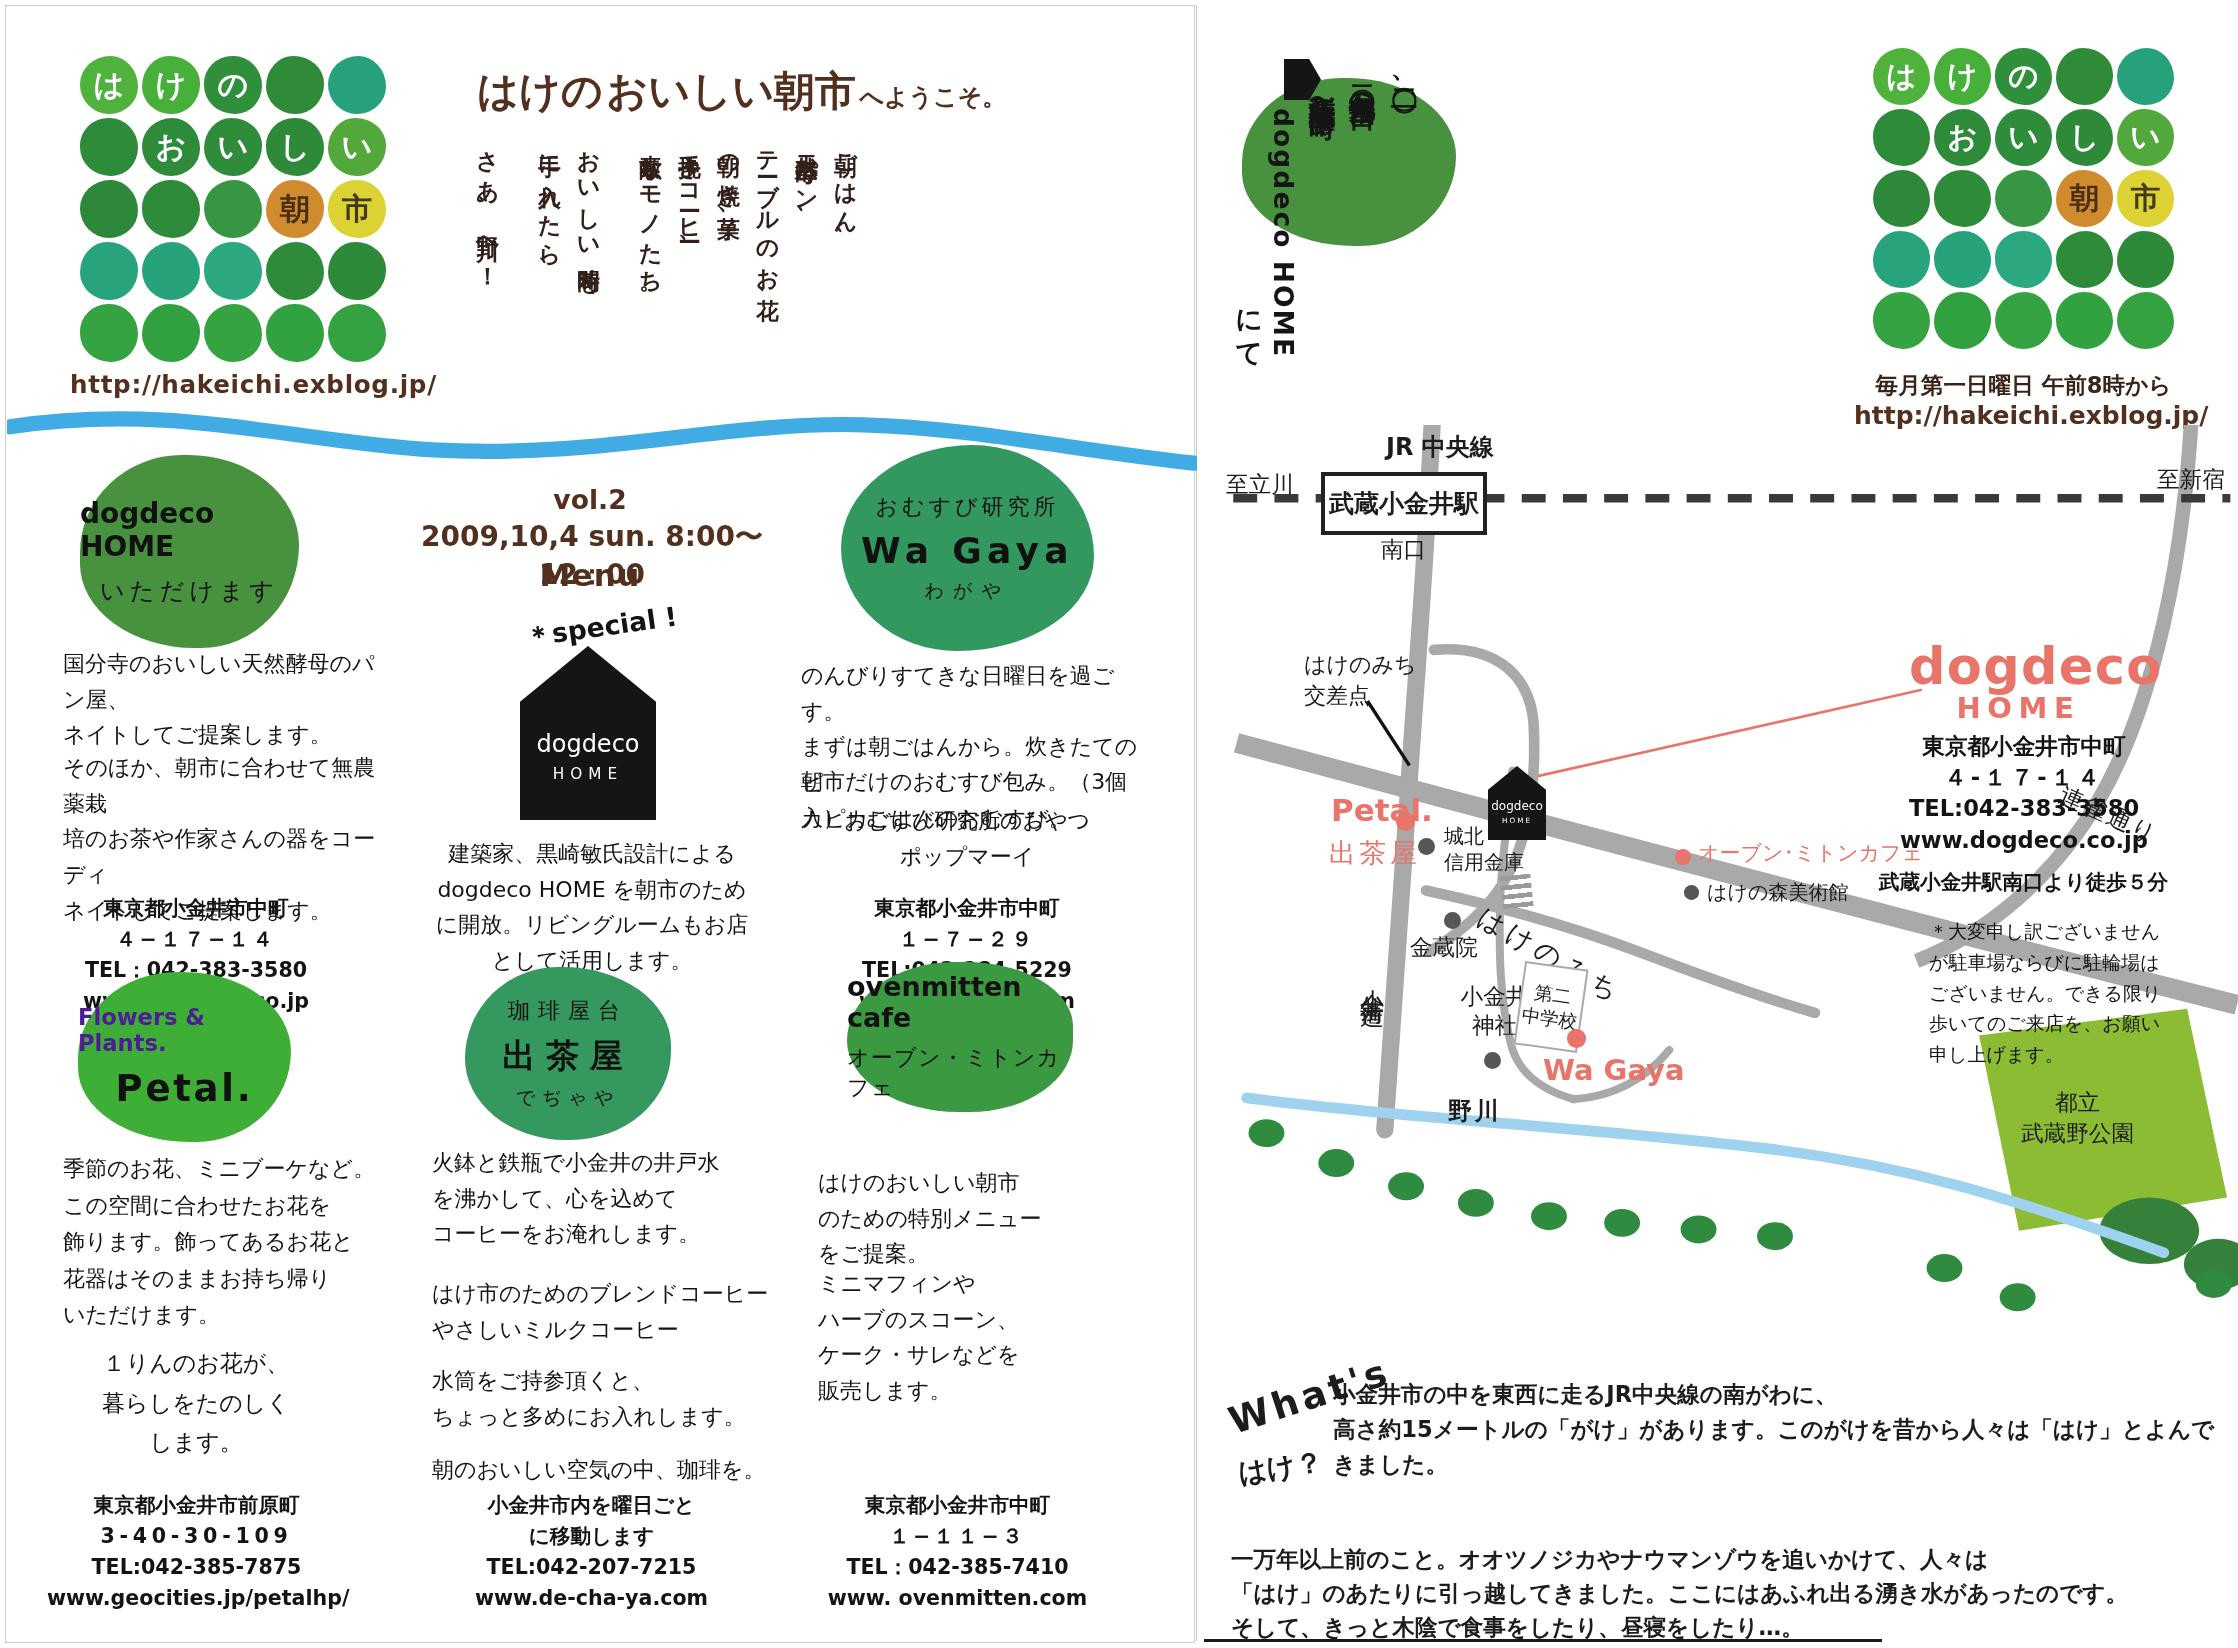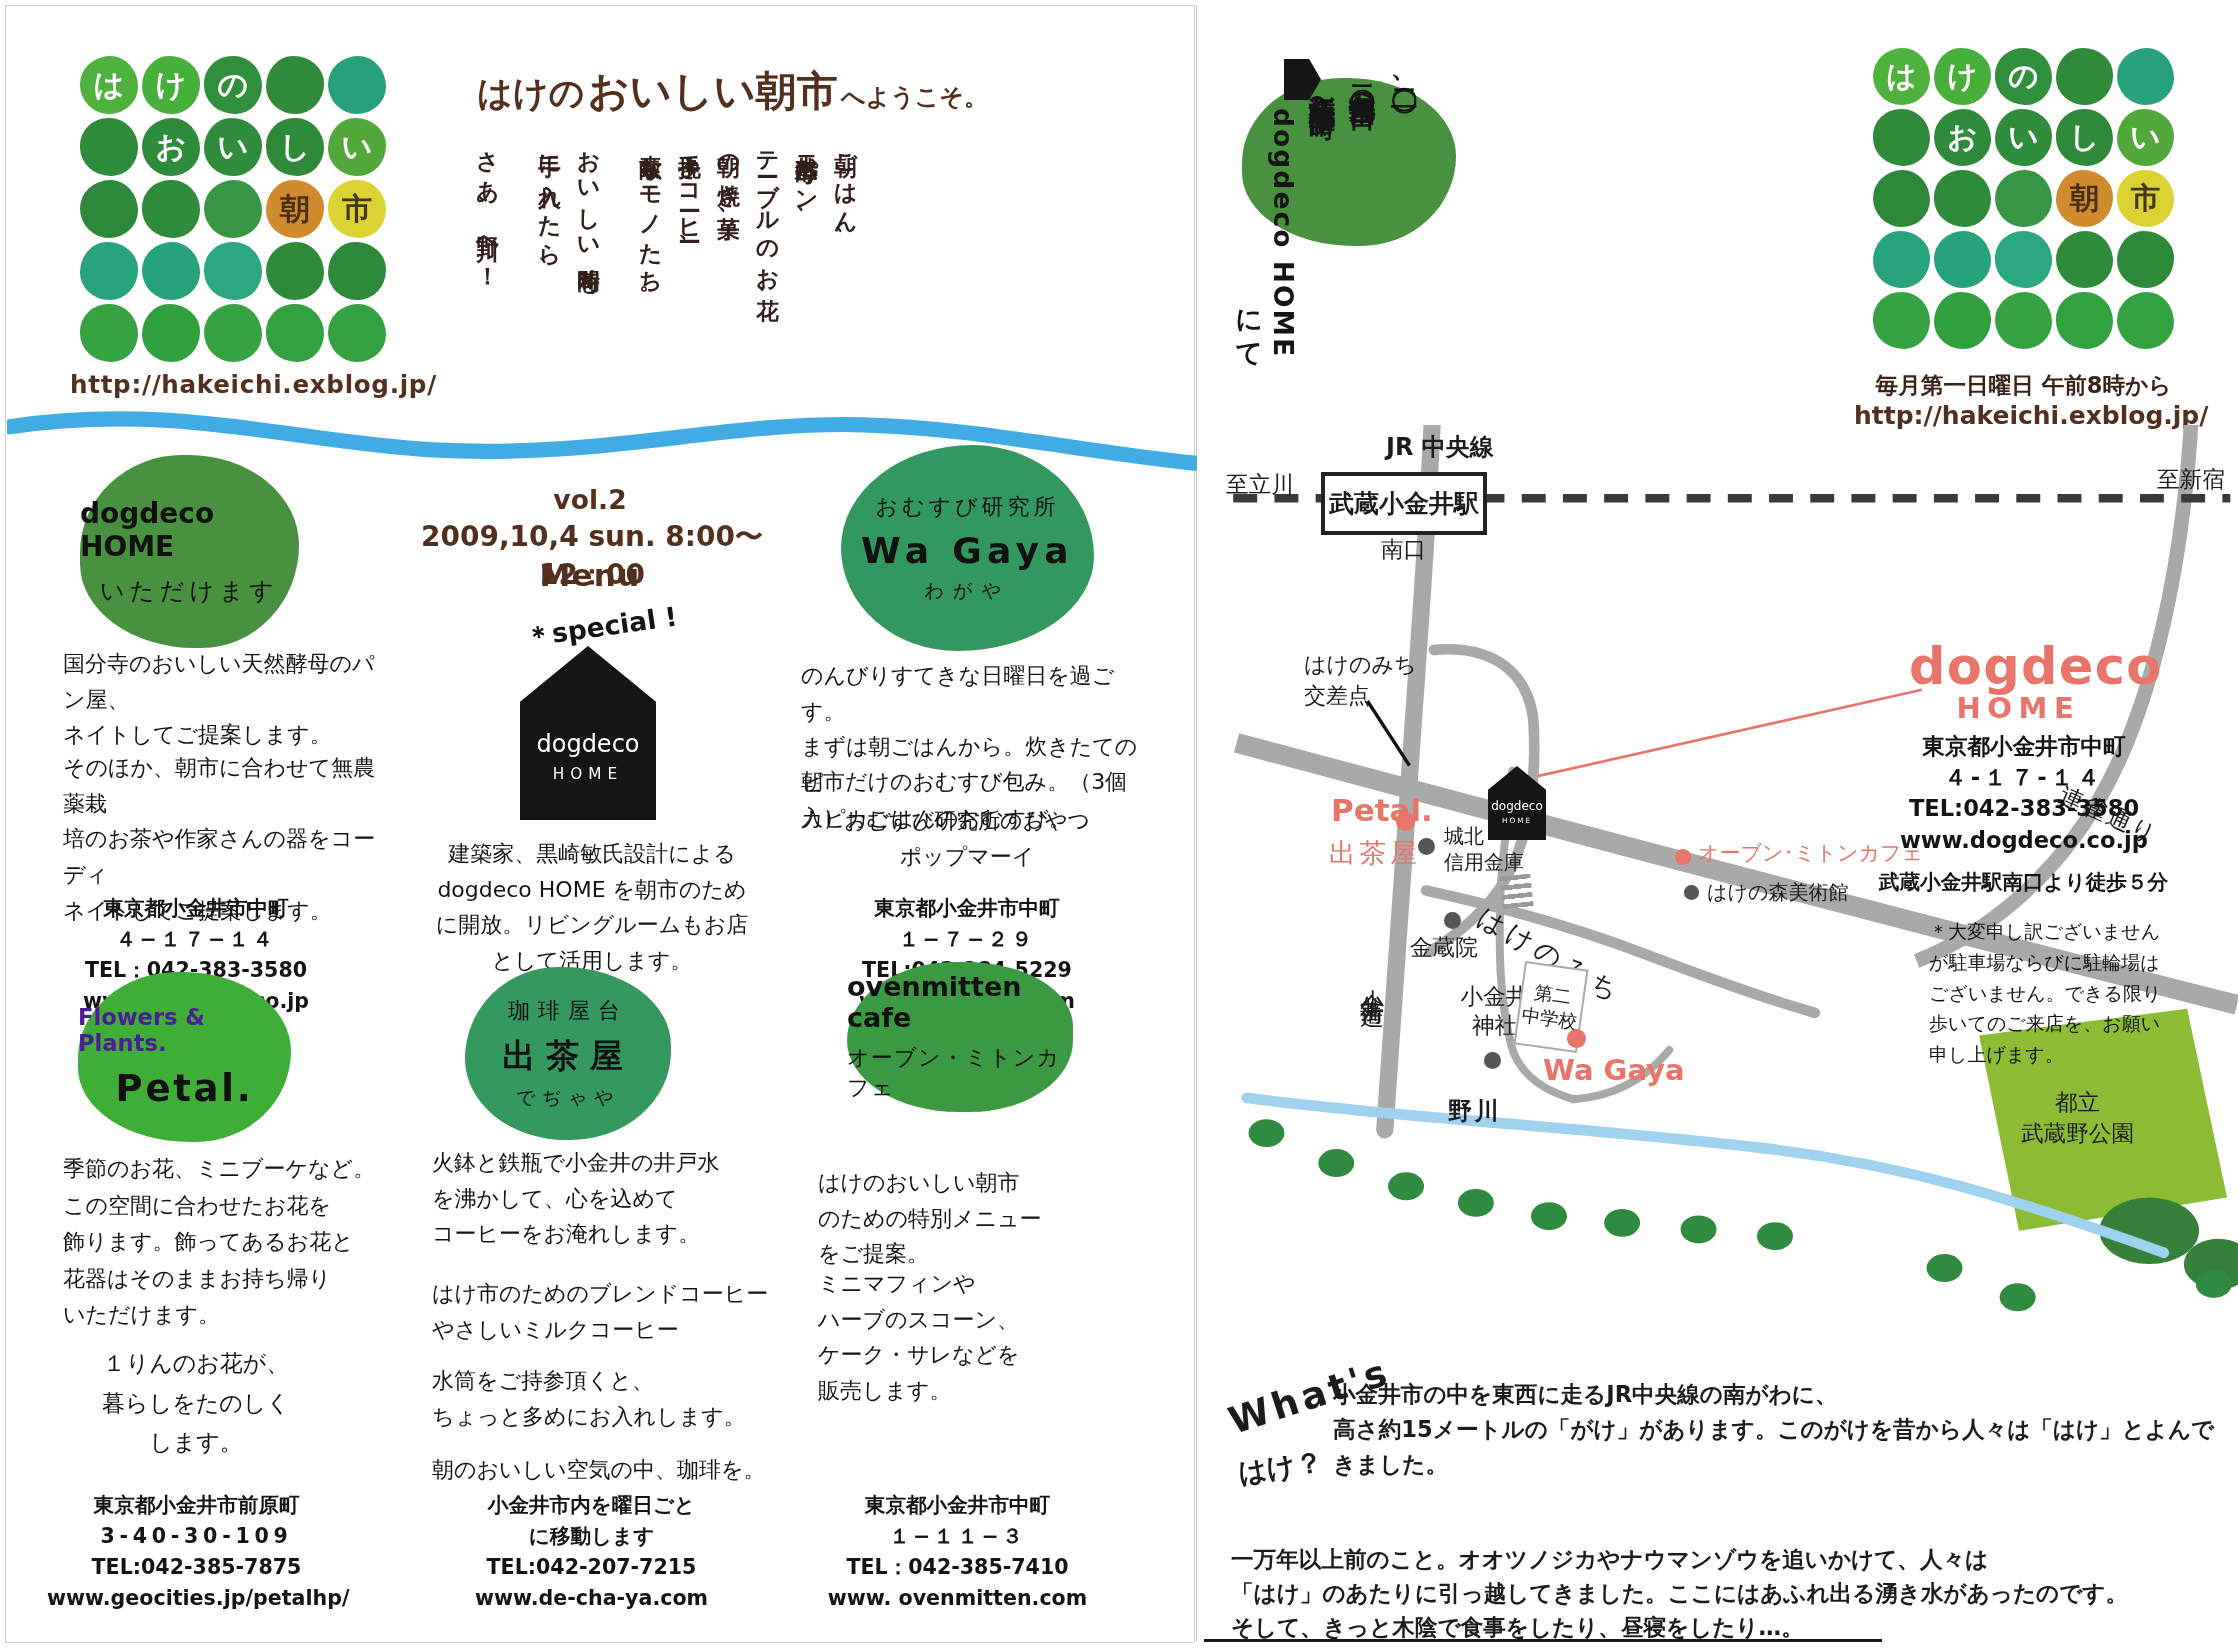--- a/index.html
+++ b/index.html
@@ -79,21 +79,21 @@
       <div class="logo-cell" style="background: rgb(45, 138, 57);"></div>
       <div class="logo-cell" style="background: rgb(54, 163, 66);"></div>
       <div class="logo-cell" style="background: rgb(49, 160, 63);"></div>
       <div class="logo-cell" style="background: rgb(53, 163, 66);"></div>
       <div class="logo-cell" style="background: rgb(50, 161, 64);"></div>
       <div class="logo-cell" style="background: rgb(52, 162, 65);"></div>
     </div>
   <div class="abs ctr bold brown" style="left:70px;top:370px;width:319px;font-size:24.6px;letter-spacing:0.7px;">http://hakeichi.exblog.jp/</div>
 
   <div class="abs" style="left:477px;top:64px;white-space:nowrap;">
-    <span class="brown bold" style="font-size:35px;">はけの</span>
+    <span class="brown bold" style="font-size:41px;">はけの</span>
     <span class="brown bold" style="font-size:41px;">おいしい朝市</span>
     <span class="brown bold" style="font-size:24px;">へようこそ。</span>
   </div>
 
   <div class="abs vert" style="left:465px;top:136px;height:229px;">
     <div class="welcome-col">朝ごはん、</div>
     <div class="welcome-col">天然酵母パン、</div>
     <div class="welcome-col">テーブルのお花、</div>
     <div class="welcome-col">朝の焼き菓子、</div>
     <div class="welcome-col">手挽きコーヒー、</div>

